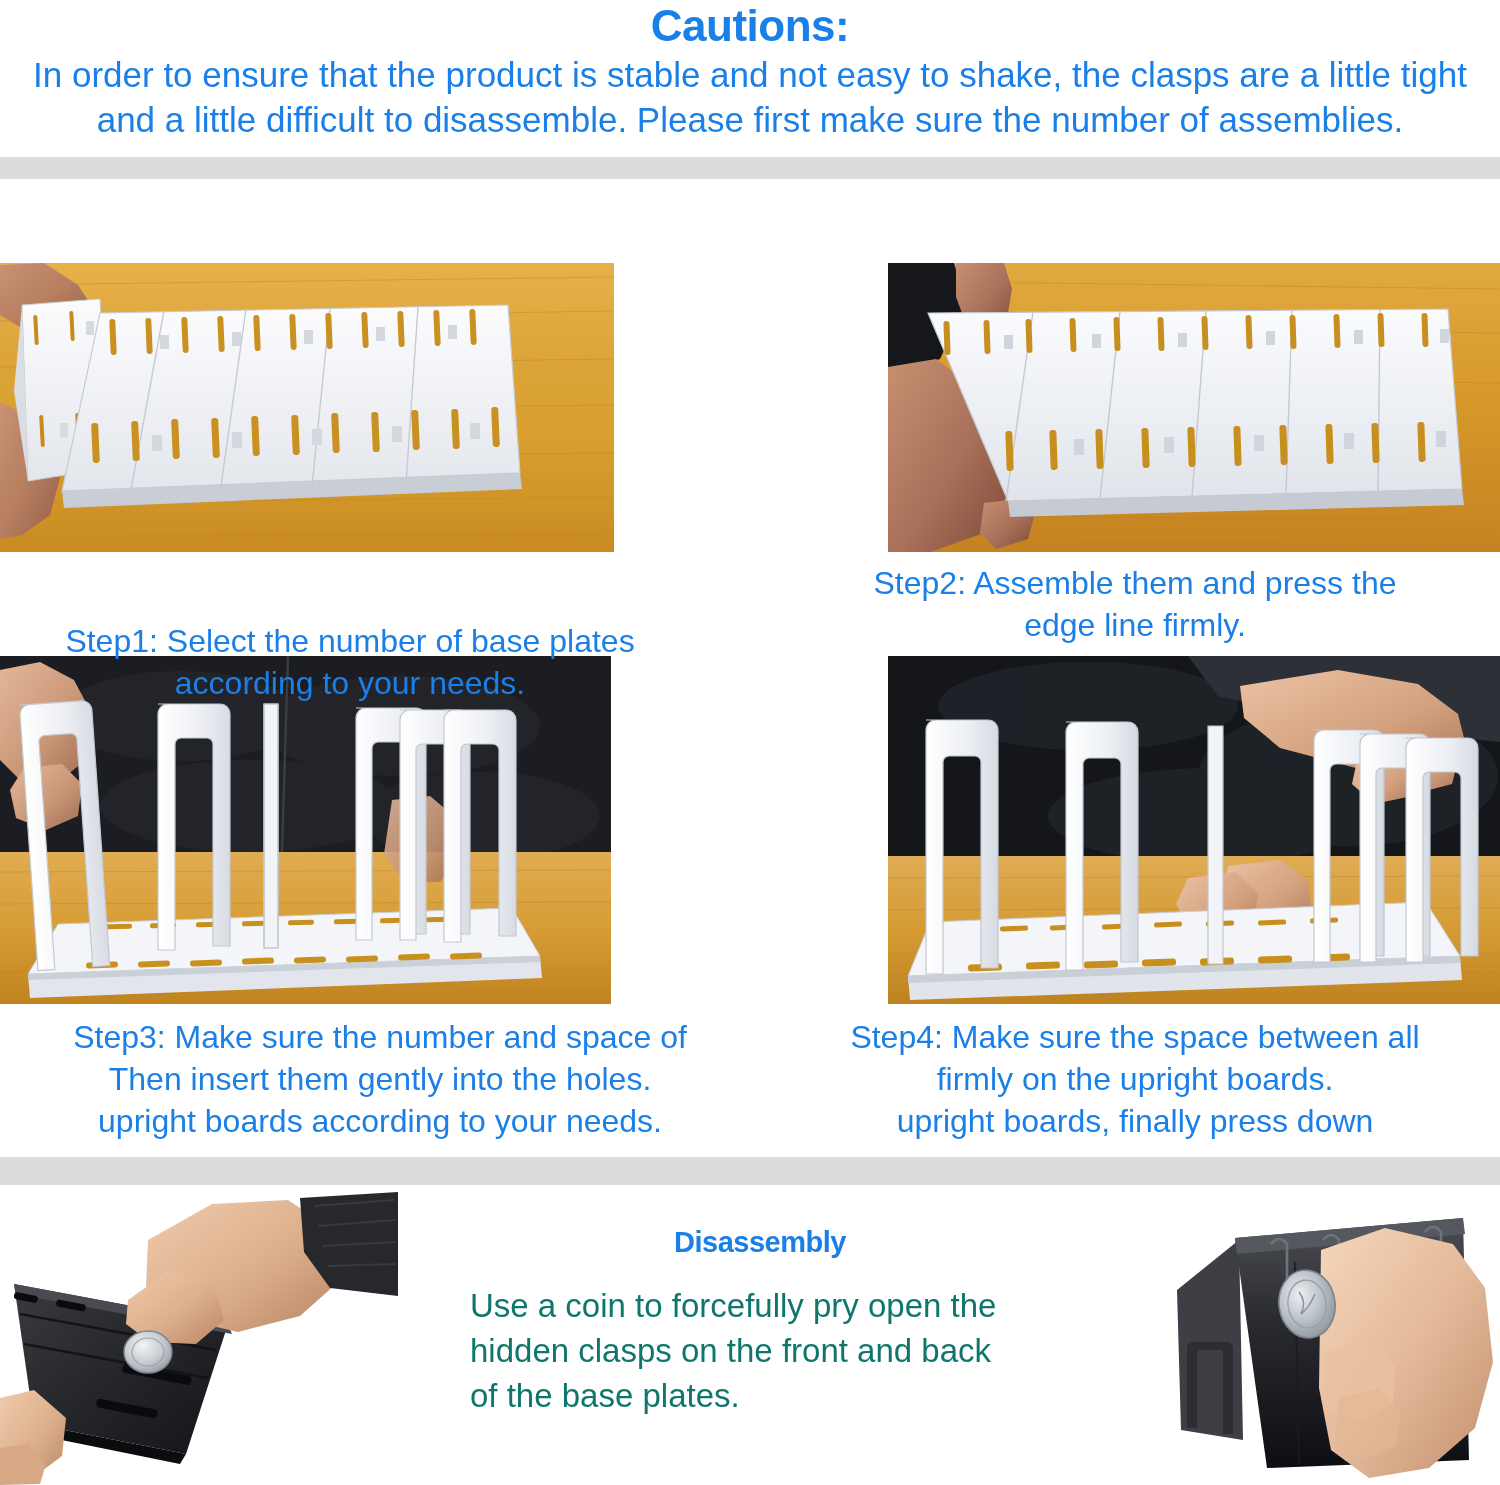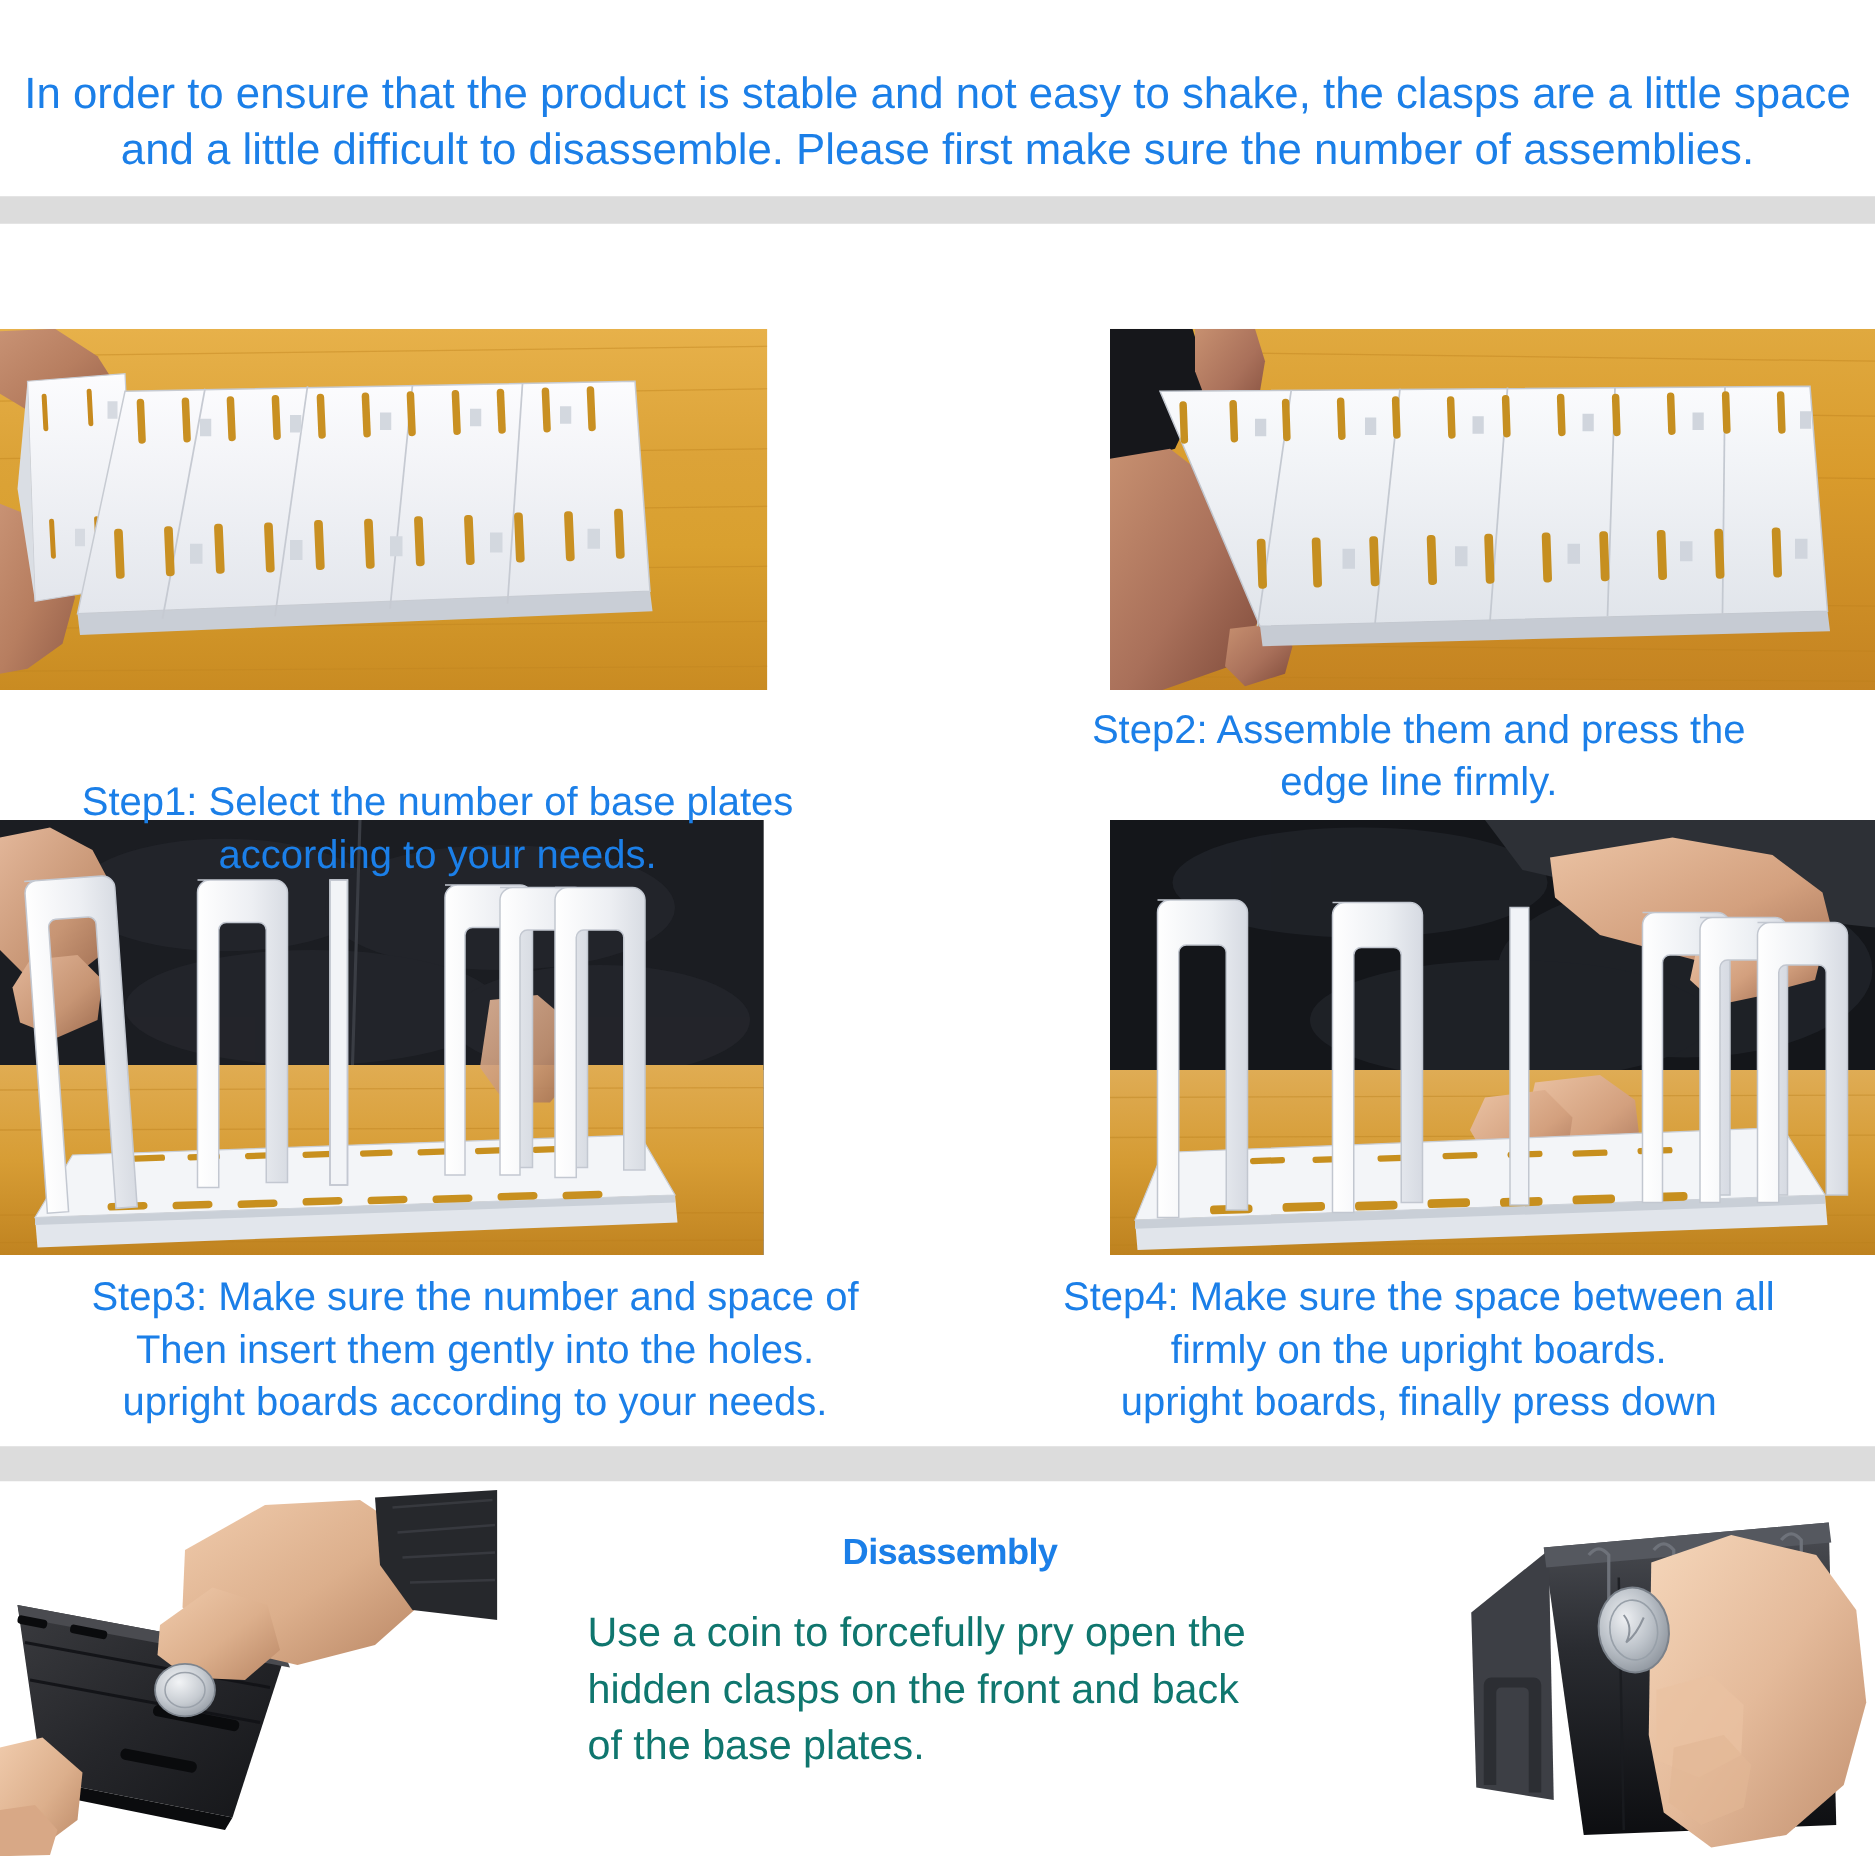--- a/index.html
+++ b/index.html
@@ -76,22 +76,23 @@
   .p4 { left: 888px; top: 656px;  width: 612px; height: 348px; }
   .p5 { left: 0px;   top: 1192px; width: 398px; height: 293px; }
   .p6 { left: 1163px;top: 1192px; width: 337px; height: 293px; }
   .photo svg { display: block; width: 100%; height: 100%; }
 </style>
 </head>
 <body>
 
 <div class="page">
 
-
-  <div class="caution-body">In order to ensure that the product is stable and not easy to shake, the clasps are a little space and a little difficult to disassemble. Please first make sure the number of assemblies.</div>
+  <div class="heading caution-title">Cautions:</div>
+
+  <div class="caution-body">In order to ensure that the product is stable and not easy to shake, the clasps are a little tight and a little difficult to disassemble. Please first make sure the number of assemblies.</div>
 
   <div class="sep sep1"></div>
 
 
   <div class="photo p1">
     <svg viewBox="0 0 614 289" preserveAspectRatio="none">
       <defs>
         <linearGradient id="wood1" x1="0" y1="0" x2="0" y2="1">
           <stop offset="0" stop-color="#E7B14A"></stop>
           <stop offset="0.35" stop-color="#DCA338"></stop>

